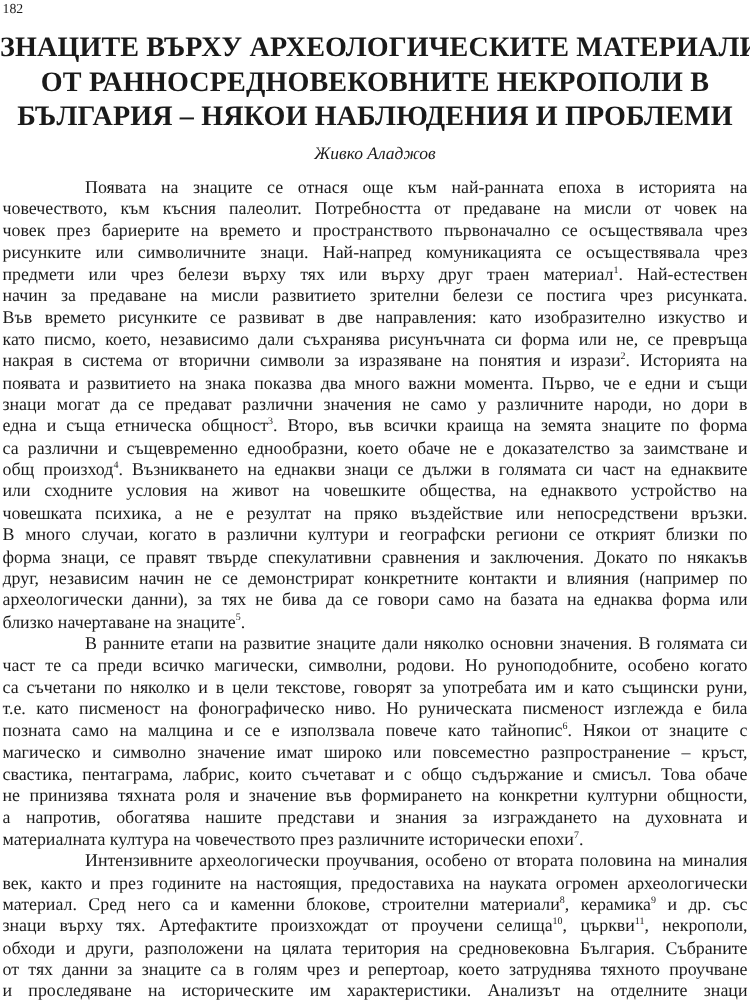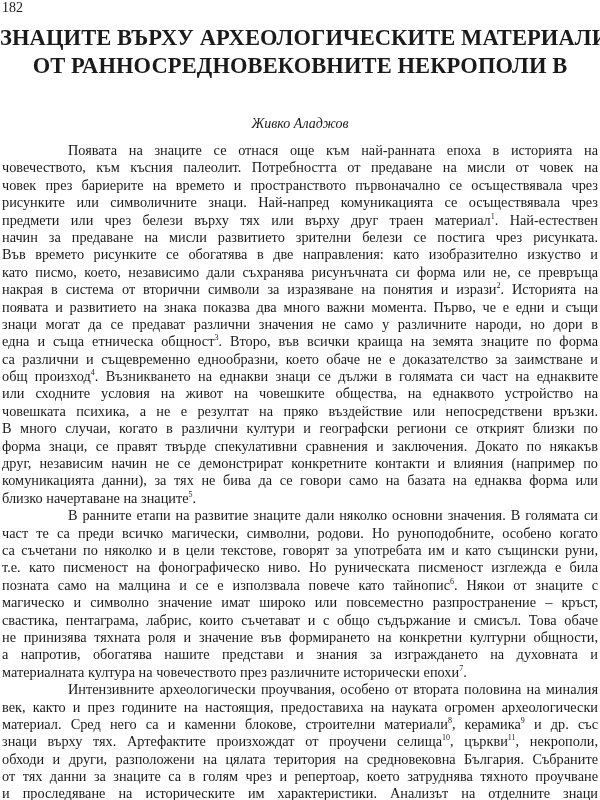--- a/index.html
+++ b/index.html
@@ -1,59 +1,60 @@
 <!DOCTYPE html>
 <html><head>
 <meta charset="utf-8">
 <style>
   html, body { margin:0; padding:0; background:#fff; }
   body { width:600px; height:800px; overflow:hidden; position:relative; font-family:"Liberation Serif", "DejaVu Serif", serif; color:#1a1a1a; }
-  .pagenum { position:absolute; left:2px; top:1px; font-size:14px; line-height:13px; }
+  .pagenum { position:absolute; left:2px; top:1px; font-size:11px; line-height:13px; }
   .title { position:absolute; left:0; top:24px; width:600px; text-align:center; font-weight:bold; font-size:22.5px; line-height:27.5px; letter-spacing:0.1px; }
   .title div { white-space:nowrap; }
   .author { position:absolute; left:0; top:115px; width:600px; text-align:center; font-style:italic; font-size:14px; line-height:17px; }
   .body { position:absolute; left:2px; top:142px; width:596px; font-size:14.3px; }
   .line { height:17.4px; line-height:17.4px; white-space:nowrap; text-align:justify; text-align-last:justify; overflow:hidden; }
   .line.last { text-align-last:left; }
   .line.indent { padding-left:66px;font-family:Liberation Serif, serif; }
   sup { font-size:8px; line-height:0; vertical-align:super; }
 </style>
 </head>
 <body>
 
 <div class="pagenum">182</div>
 
 <div class="title">
   <div>ЗНАЦИТЕ ВЪРХУ АРХЕОЛОГИЧЕСКИТЕ МАТЕРИАЛИ</div>
   <div>ОТ РАННОСРЕДНОВЕКОВНИТЕ НЕКРОПОЛИ В</div>
+  <div>БЪЛГАРИЯ –  НЯКОИ НАБЛЮДЕНИЯ  И ПРОБЛЕМИ</div>
 </div>
 
 <div class="author">Живко Аладжов</div>
 
 <div class="body" id="body">
     <div class="line indent">Появата на знаците се отнася още към най-ранната епоха в историята на</div>
     <div class="line">човечеството, към късния палеолит. Потребността от предаване на мисли от човек на</div>
     <div class="line">човек през бариерите на времето и пространството първоначално се осъществявала чрез</div>
     <div class="line">рисунките или символичните знаци. Най-напред комуникацията се осъществявала чрез</div>
     <div class="line">предмети или чрез белези върху тях или върху друг траен материал<sup>1</sup>. Най-естествен</div>
     <div class="line">начин за предаване на мисли развитието зрителни белези се постига чрез рисунката.</div>
-    <div class="line">Във времето рисунките се обогатява в две направления: като изобразително изкуство и</div>
+    <div class="line">Във времето рисунките се развиват в две направления: като изобразително изкуство и</div>
     <div class="line">като писмо, което, независимо дали съхранява рисунъчната си форма или не, се превръща</div>
     <div class="line">накрая в система от вторични символи за изразяване на понятия и изрази<sup>2</sup>. Историята на</div>
     <div class="line">появата и развитието на знака показва два много важни момента. Първо, че е едни и същи</div>
     <div class="line">знаци могат да се предават различни значения не само у различните народи, но дори в</div>
     <div class="line">една и съща етническа общност<sup>3</sup>. Второ, във всички краища на земята знаците по форма</div>
     <div class="line">са различни и същевременно еднообразни, което обаче не е доказателство за заимстване и</div>
     <div class="line">общ произход<sup>4</sup>. Възникването на еднакви знаци се дължи в голямата си част на еднаквите</div>
     <div class="line">или сходните условия на живот на човешките общества, на еднаквото устройство на</div>
     <div class="line">човешката психика, а не е резултат на пряко въздействие или непосредствени връзки.</div>
     <div class="line">В много случаи, когато в различни култури и географски региони се открият близки по</div>
     <div class="line">форма знаци, се правят твърде спекулативни сравнения и заключения. Докато по някакъв</div>
     <div class="line">друг, независим начин не се демонстрират конкретните контакти и влияния (например по</div>
-    <div class="line">комуникацията данни), за тях не бива да се говори само на базата на еднаква форма или</div>
+    <div class="line">археологически данни), за тях не бива да се говори само на базата на еднаква форма или</div>
     <div class="line last">близко начертаване на знаците<sup>5</sup>.</div>
     <div class="line indent">В ранните етапи на развитие знаците дали няколко основни значения. В голямата си</div>
     <div class="line">част те са преди всичко магически, символни, родови. Но руноподобните, особено когато</div>
     <div class="line">са съчетани по няколко и в цели текстове, говорят за употребата им и като същински руни,</div>
     <div class="line">т.е. като писменост на фонографическо ниво. Но руническата писменост изглежда е била</div>
     <div class="line">позната само на малцина и се е използвала повече като тайнопис<sup>6</sup>. Някои от знаците с</div>
     <div class="line">магическо и символно значение имат широко или повсеместно разпространение – кръст,</div>
     <div class="line">свастика, пентаграма, лабрис, които съчетават и с общо съдържание и смисъл. Това обаче</div>
     <div class="line">не принизява тяхната роля и значение във формирането на конкретни културни общности,</div>
     <div class="line">а напротив, обогатява нашите представи и знания за изграждането на духовната и</div>

